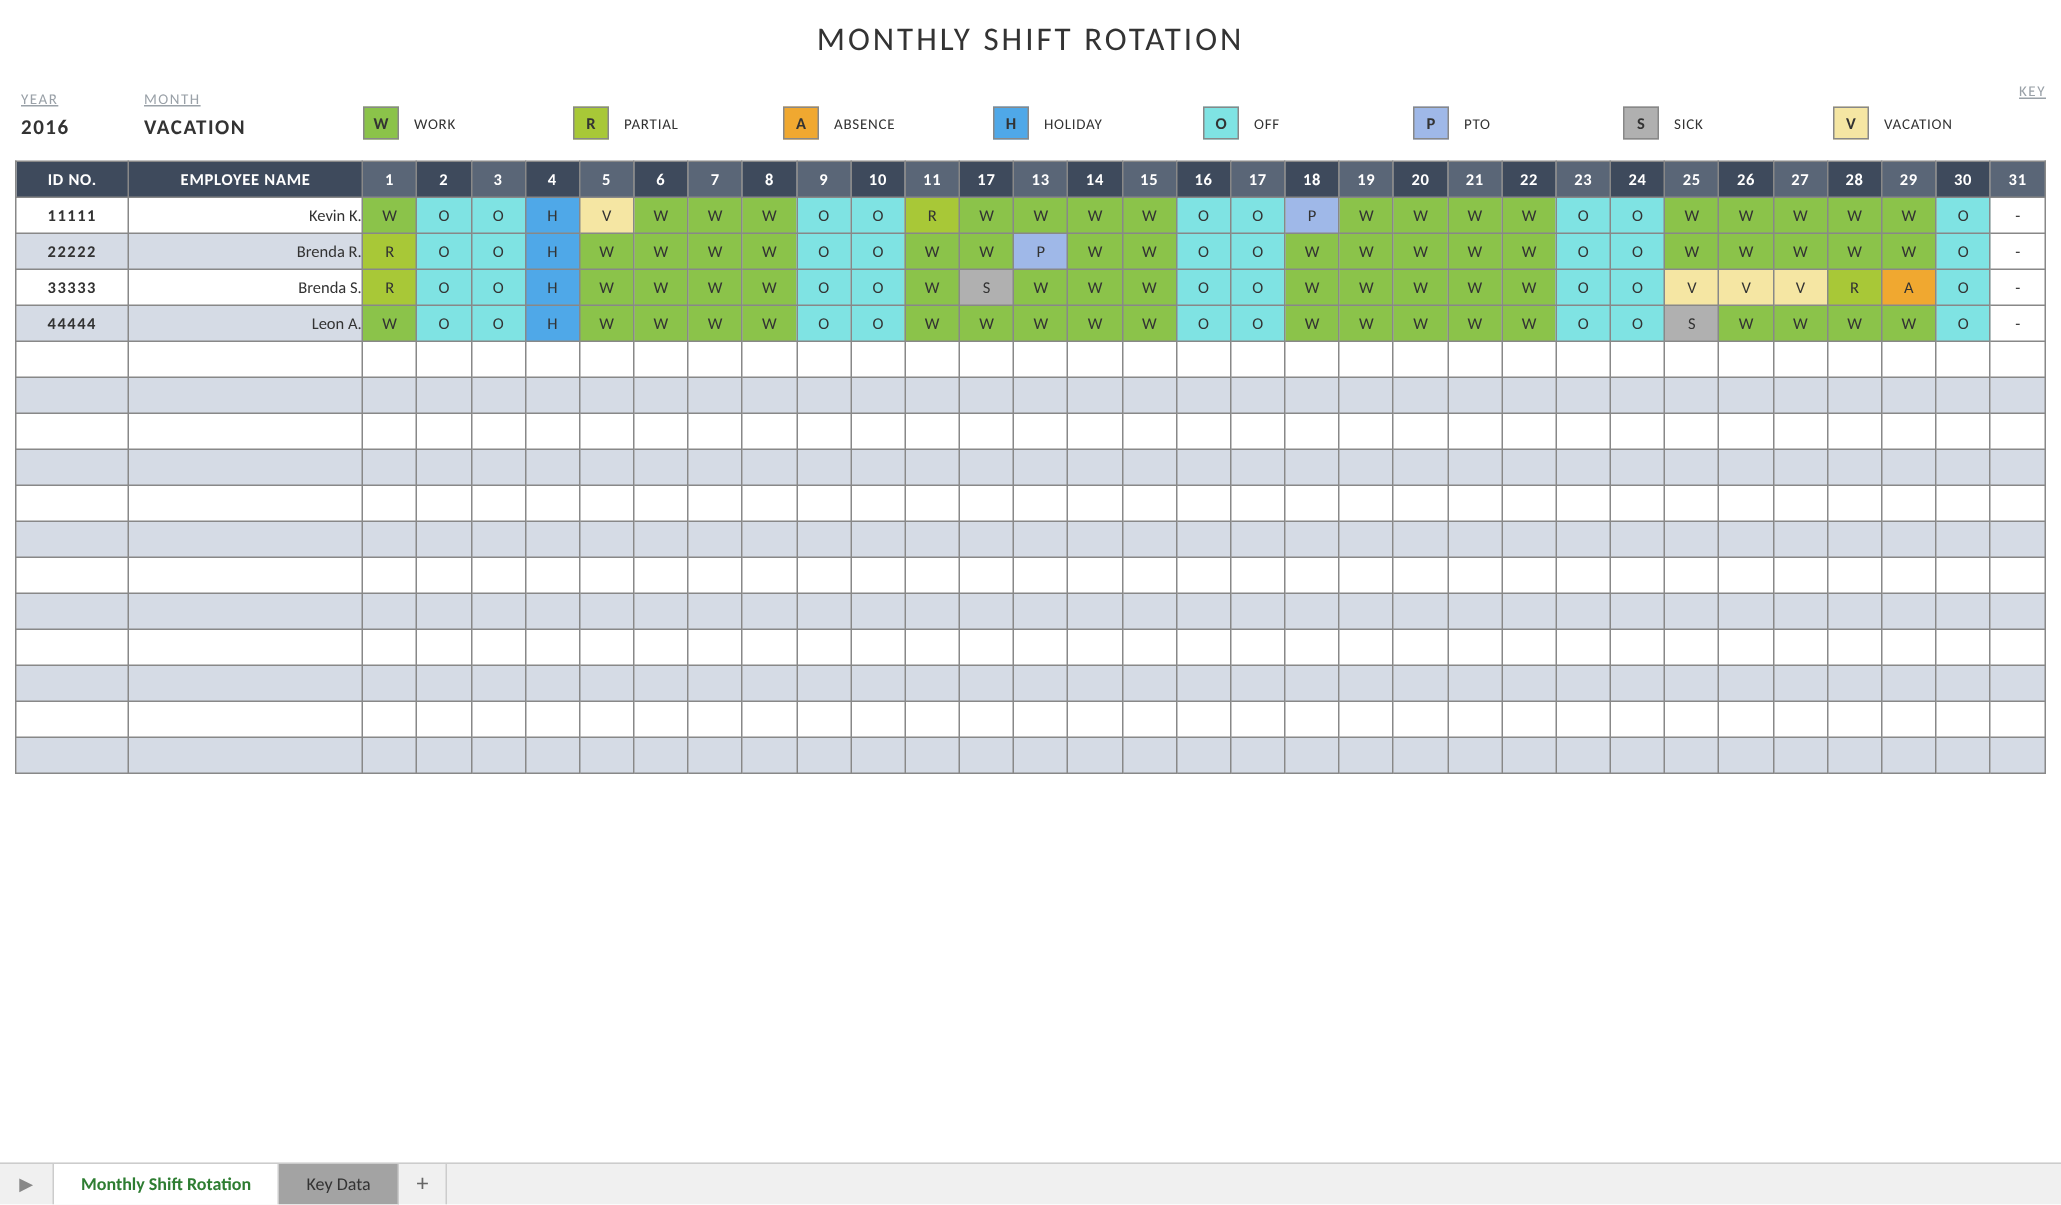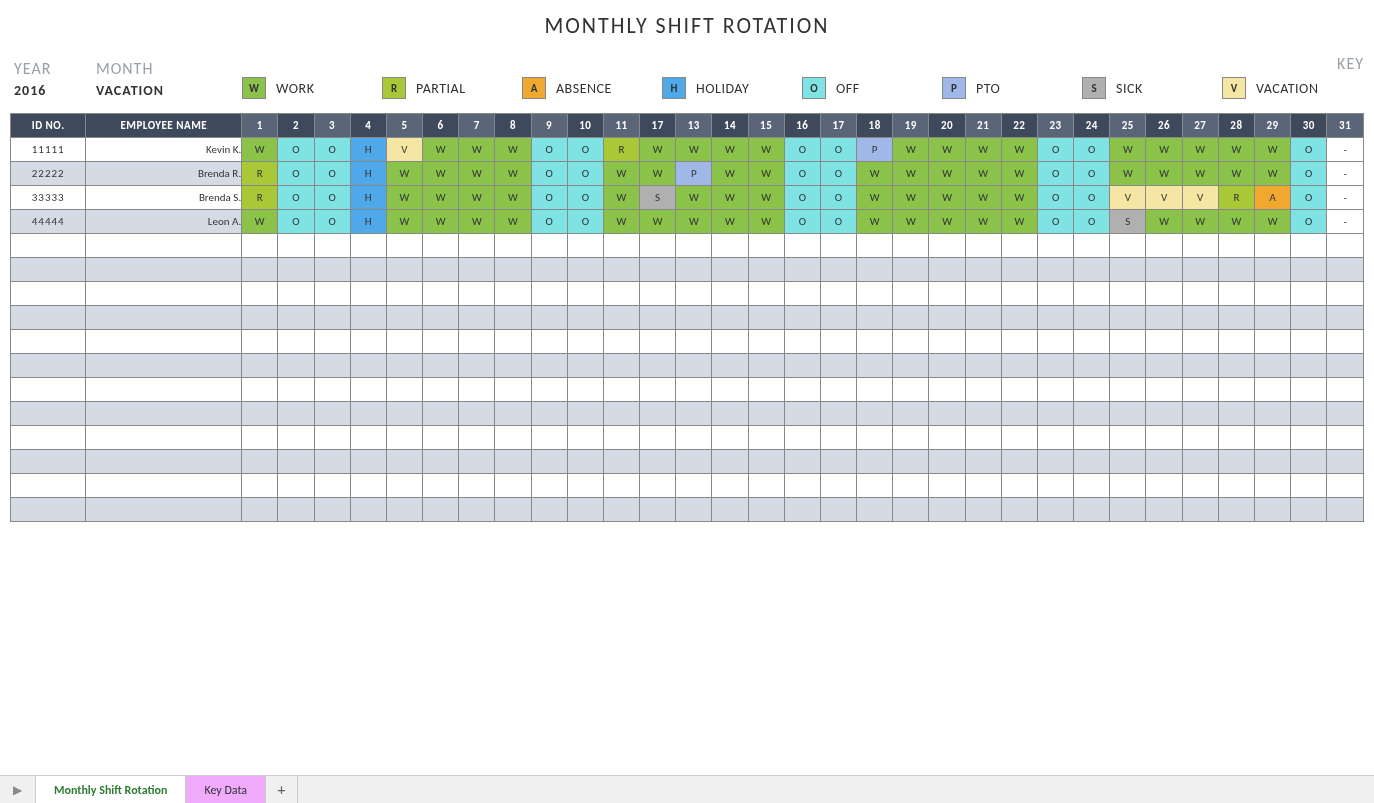--- a/index.html
+++ b/index.html
@@ -4,49 +4,49 @@
 <style>
 * { margin: 0; padding: 0; box-sizing: border-box; }
 body { font-family: "Gill Sans", "Gill Sans MT", Calibri, sans-serif; background: #fff; font-size: 12px; color: #333; width: 1374px; height: 803px; overflow: hidden; position: relative; }
 .sheet { padding: 8px 10px 0 10px; }
 .title { text-align: center; font-size: 22px; letter-spacing: 2px; font-weight: 500; margin: 4px 0 10px 0; }
 .meta-row { display: flex; gap: 0; margin-bottom: 14px; align-items: flex-end; }
 .meta-block { display: flex; flex-direction: column; gap: 4px; }
 .meta-block.year { width: 82px; margin-left: 4px; }
 .meta-block.month { width: 146px; margin-top: 10px; }
 .meta-block.key { flex: 1; text-align: right; }
-.meta-label { font-size: 16px; color: #9aa1a8; letter-spacing: 1px; }
+.meta-label { font-size: 10px; color: #9aa1a8; letter-spacing: 1px; text-decoration: underline; }
 .meta-value { font-size: 14px; font-weight: 700; letter-spacing: 1px; }
 .key-items { display: flex; gap: 0; }
 .key-item { display: flex; align-items: center; gap: 10px; width: 140px; }
 .key-swatch { width: 24px; height: 22px; border: 1px solid #888; display: flex; align-items: center; justify-content: center; font-weight: 600; font-size: 11px; }
-.key-label { font-size: 14px; letter-spacing: 0.5px; }
+.key-label { font-size: 10px; letter-spacing: 0.5px; }
 table { border-collapse: collapse; width: 100%; table-layout: fixed; }
 th, td { border: 1px solid #888; height: 24px; text-align: center; font-size: 11px; padding: 0; }
 th.id { width: 75px; }
 th.name { width: 155px; }
 th.day { width: 36px; }
 thead th { background: #3e4a5c; color: #fff; font-weight: 600; letter-spacing: 0.5px; }
 thead th.day:nth-child(odd) { background: #5a6677; }
-tbody td.id { font-weight: 400; letter-spacing: 1px; }
+tbody td.id { font-weight: 700; letter-spacing: 1px; }
 tbody td.name { text-align: right; padding-left: 8px; }
 tbody tr.alt td.id, tbody tr.alt td.name, tbody tr.alt td.empty { background: #d5dbe5; }
 tbody tr td.empty { background: #fff; }
 .c-W { background: #8bc34a; }
 .c-O { background: #7fe3e3; }
 .c-H { background: #4fa8e8; }
 .c-V { background: #f5e6a3; }
 .c-R { background: #a8c837; }
 .c-P { background: #9fb8e8; }
 .c-S { background: #b0b0b0; }
 .c-A { background: #f0a830; }
 .c-dash { background: #fff; }
 .tab-bar { position: absolute; bottom: 0; left: 0; right: 0; height: 28px; background: #f0f0f0; border-top: 1px solid #ccc; display: flex; align-items: stretch; }
 .tab-nav { width: 36px; display: flex; align-items: center; justify-content: center; border-right: 1px solid #ccc; color: #888; }
-.tab { padding: 0 18px; display: flex; align-items: center; border-right: 1px solid #ccc; background: #f0abfc; cursor: pointer; font-size: 12px; }
+.tab { padding: 0 18px; display: flex; align-items: center; border-right: 1px solid #ccc; background: #a3a3a3; cursor: pointer; font-size: 12px; }
 .tab.active { background: #fff; color: #2e7d32; font-weight: 600; }
 .tab-add { width: 32px; display: flex; align-items: center; justify-content: center; color: #666; cursor: pointer; border-right: 1px solid #ccc; font-size: 16px; }
 </style>
 </head>
 <body>
 
 <div class="sheet">
   <div class="title">MONTHLY SHIFT ROTATION</div>
 
   <div class="meta-row">

